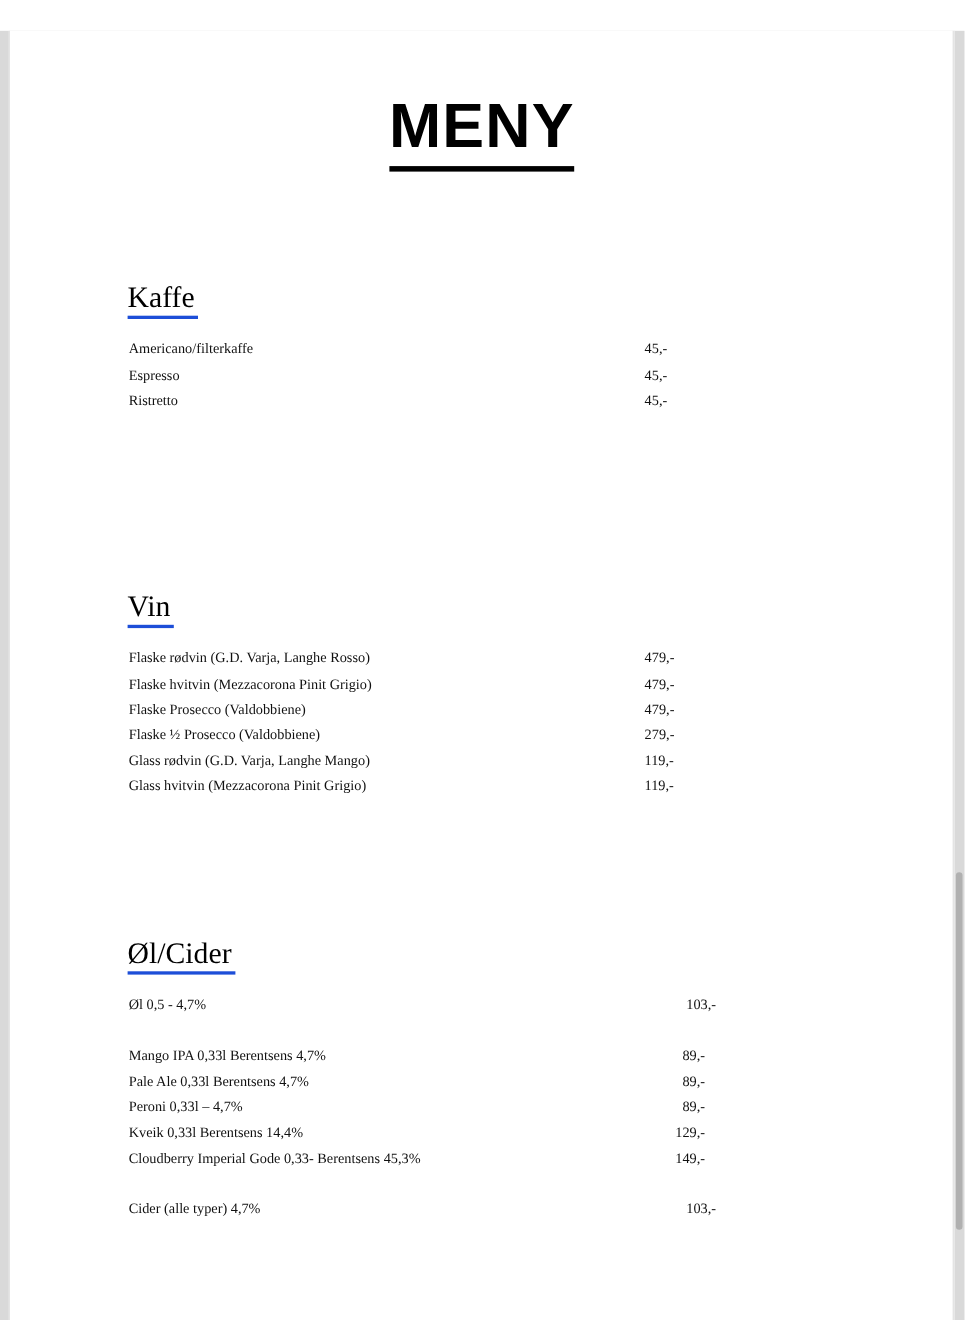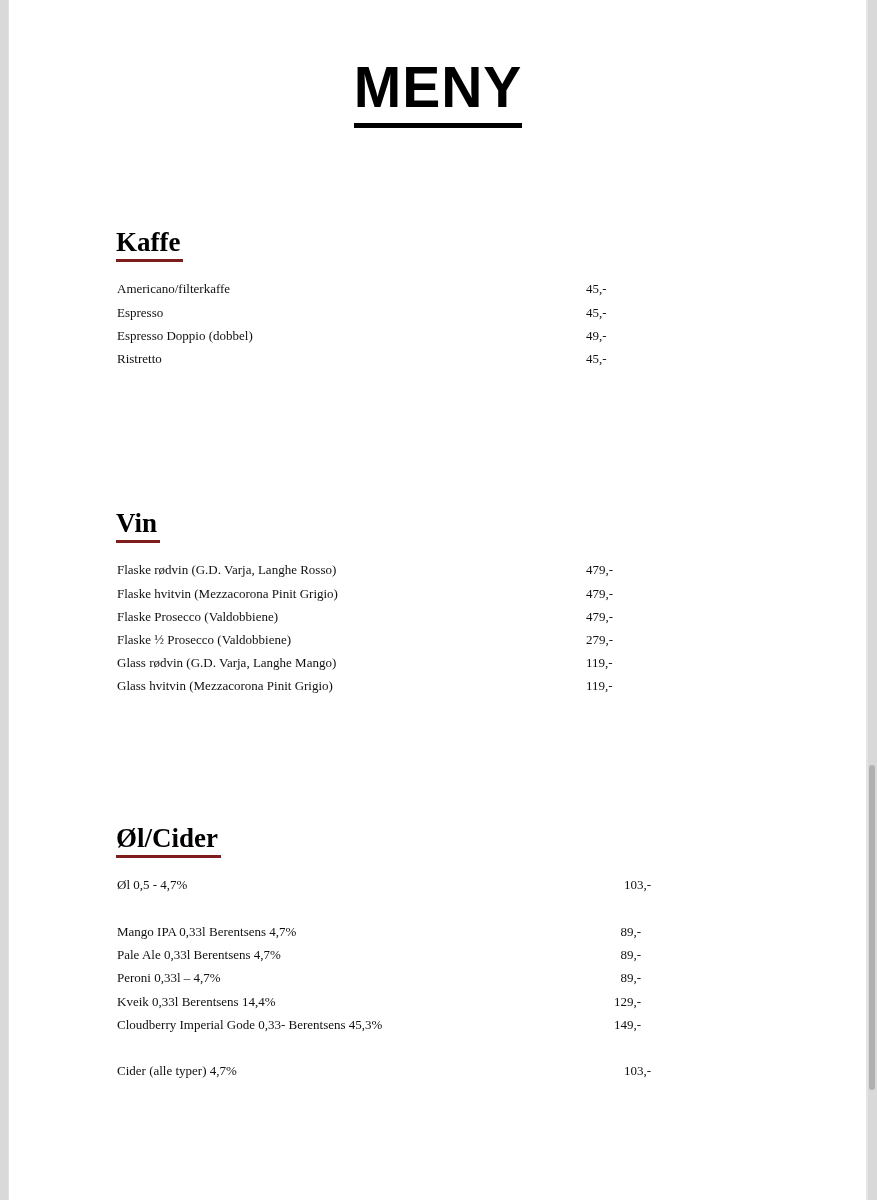--- a/index.html
+++ b/index.html
@@ -15,20 +15,21 @@
     font-family: "Liberation Serif", "DejaVu Serif", serif;
     color: #101010;
     position: relative;
   }
 
   
   .viewport {
     position: absolute;
     inset: 0;
     background: #d9d9d9;
+    margin-top: 28px;
   }
   .page {
     position: absolute;
     top: 0;
     left: 8px;
     width: 860px;
     height: 1200px;
     background: #ffffff;
     box-sizing: border-box;
   }
@@ -94,26 +95,26 @@
   .section {
     position: absolute;
     left: 101px;
     width: 620px;
   }
   .section-kaffe { top: 228px; }
   .section-vin   { top: 509px; }
   .section-ol    { top: 824px; }
 
   .section-heading {
-    font-weight: bold;
+    font-weight: normal;
     font-size: 27px;
     line-height: 1.05;
     color: #000000;
     display: inline-block;
-    border-bottom: 3px solid #7f1d1d;
+    border-bottom: 3px solid #1d4ed8;
     padding: 0 3px 3px 0;
     margin: 0 0 0 7px;
   }
 
   .items {
     margin-top: 15px;
     margin-left: 8px;
   }
 
   .item-row {
@@ -164,24 +165,20 @@
         <div class="items col-left">
           <div class="item-row">
             <span class="item-label">Americano/filterkaffe</span>
             <span class="item-price">45,-</span>
           </div>
           <div class="item-row">
             <span class="item-label">Espresso</span>
             <span class="item-price">45,-</span>
           </div>
           <div class="item-row">
-            <span class="item-label">Espresso Doppio (dobbel)</span>
-            <span class="item-price">49,-</span>
-          </div>
-          <div class="item-row">
             <span class="item-label">Ristretto</span>
             <span class="item-price">45,-</span>
           </div>
         </div>
       </div>
 
       <div class="section section-vin">
         <div class="section-heading">Vin</div>
         <div class="items col-left">
           <div class="item-row">

